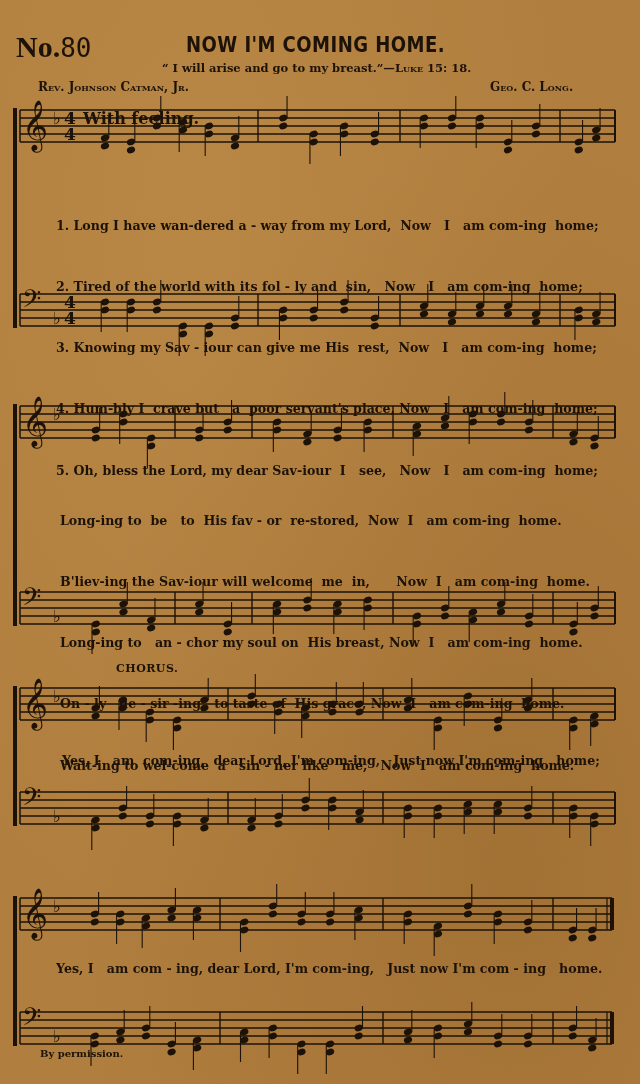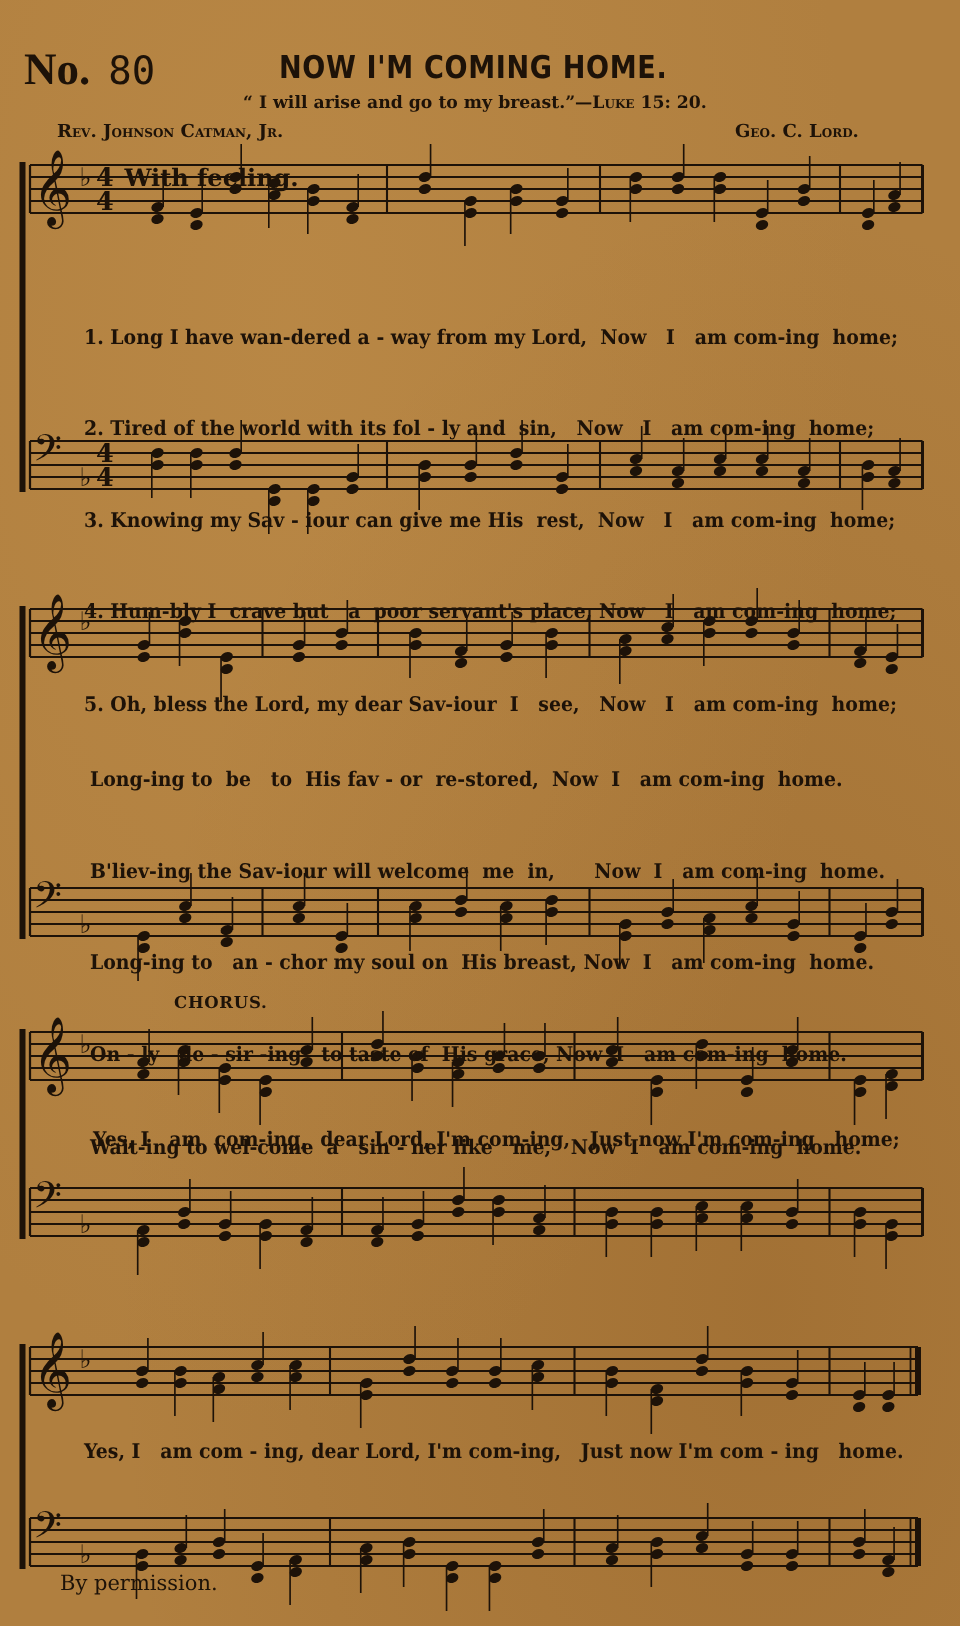--- a/index.html
+++ b/index.html
@@ -6,42 +6,42 @@
   body{
     width:640px;height:1084px;overflow:hidden;position:relative;
     background:#b07f3f;
     background-image:radial-gradient(ellipse at 30% 20%, rgba(200,150,80,0.35), rgba(0,0,0,0) 60%),
                      radial-gradient(ellipse at 80% 80%, rgba(120,70,20,0.25), rgba(0,0,0,0) 60%);
     font-family:"DejaVu Serif","Liberation Serif",serif;
     color:#1d1208;
   }
   .abs{position:absolute;}
   .no{left:16px;top:30px;font-family:"Liberation Serif",serif;font-weight:bold;font-size:30px;letter-spacing:0px;}
-  .no .num{font-weight:normal;font-size:26px;margin-left:12px;font-family:"DejaVu Sans Mono",monospace;}
+  .no .num{font-weight:normal;font-size:26px;margin-left:0;font-family:"DejaVu Sans Mono",monospace;}
   .title{left:186px;top:33px;font-family:"DejaVu Sans",sans-serif;font-size:21px;font-weight:bold;transform:scaleX(0.86);transform-origin:left top;letter-spacing:0.5px;}
   .epigraph{left:162px;top:61px;font-size:11.5px;font-weight:bold;}
   .epigraph .ref{font-variant:small-caps;}
   .author{left:38px;top:80px;font-size:12px;font-weight:bold;font-variant:small-caps;}
   .composer{left:490px;top:80px;font-size:12px;font-weight:bold;font-variant:small-caps;}
   .tempo{left:83px;top:109px;font-size:16px;font-weight:bold;}
   .chorus{left:72px;top:662px;font-size:11px;font-weight:bold;letter-spacing:0.5px;margin-left:44px;}
   .lyrics{font-size:13.4px;line-height:20.4px;white-space:pre;font-weight:bold;transform:scaleX(0.94);transform-origin:left top;}
   .lyric-line{height:20.4px;}
-  .footer{left:40px;top:1048px;font-size:14px;font-weight:normal;}
+  .footer{left:40px;top:1048px;font-size:10px;font-weight:bold;}
   svg.staff{position:absolute;left:0;overflow:visible;}
   .brace{position:absolute;background:#1d1208;}
 </style>
 </head>
 <body>
 
 <div class="abs no"><span>No.</span><span class="num">80</span></div>
 <div class="abs title">NOW I'M COMING HOME.</div>
-<div class="abs epigraph"><span>“ I will arise and go to my breast.”—</span><span class="ref">Luke 15: 20.</span></div>
+<div class="abs epigraph"><span>“ I will arise and go to my breast.”—</span><span class="ref">Luke 15: 18.</span></div>
 <div class="abs author">Rev. Johnson Catman, Jr.</div>
-<div class="abs composer">Geo. C. Lord.</div>
+<div class="abs composer">Geo. C. Long.</div>
 <div class="abs tempo">With feeling.</div>
 
 <div id="score">
     <svg class="staff" width="640" height="60" viewBox="0 0 640 60" style="top: 98px;">
       <line x1="20" x2="615" y1="12" y2="12" stroke="#1d1208" stroke-width="1.3"></line>
       <line x1="20" x2="615" y1="20" y2="20" stroke="#1d1208" stroke-width="1.3"></line>
       <line x1="20" x2="615" y1="28" y2="28" stroke="#1d1208" stroke-width="1.3"></line>
       <line x1="20" x2="615" y1="36" y2="36" stroke="#1d1208" stroke-width="1.3"></line>
       <line x1="20" x2="615" y1="44" y2="44" stroke="#1d1208" stroke-width="1.3"></line>
       <line x1="20" x2="20" y1="12" y2="44" stroke="#1d1208" stroke-width="1.5"></line>

